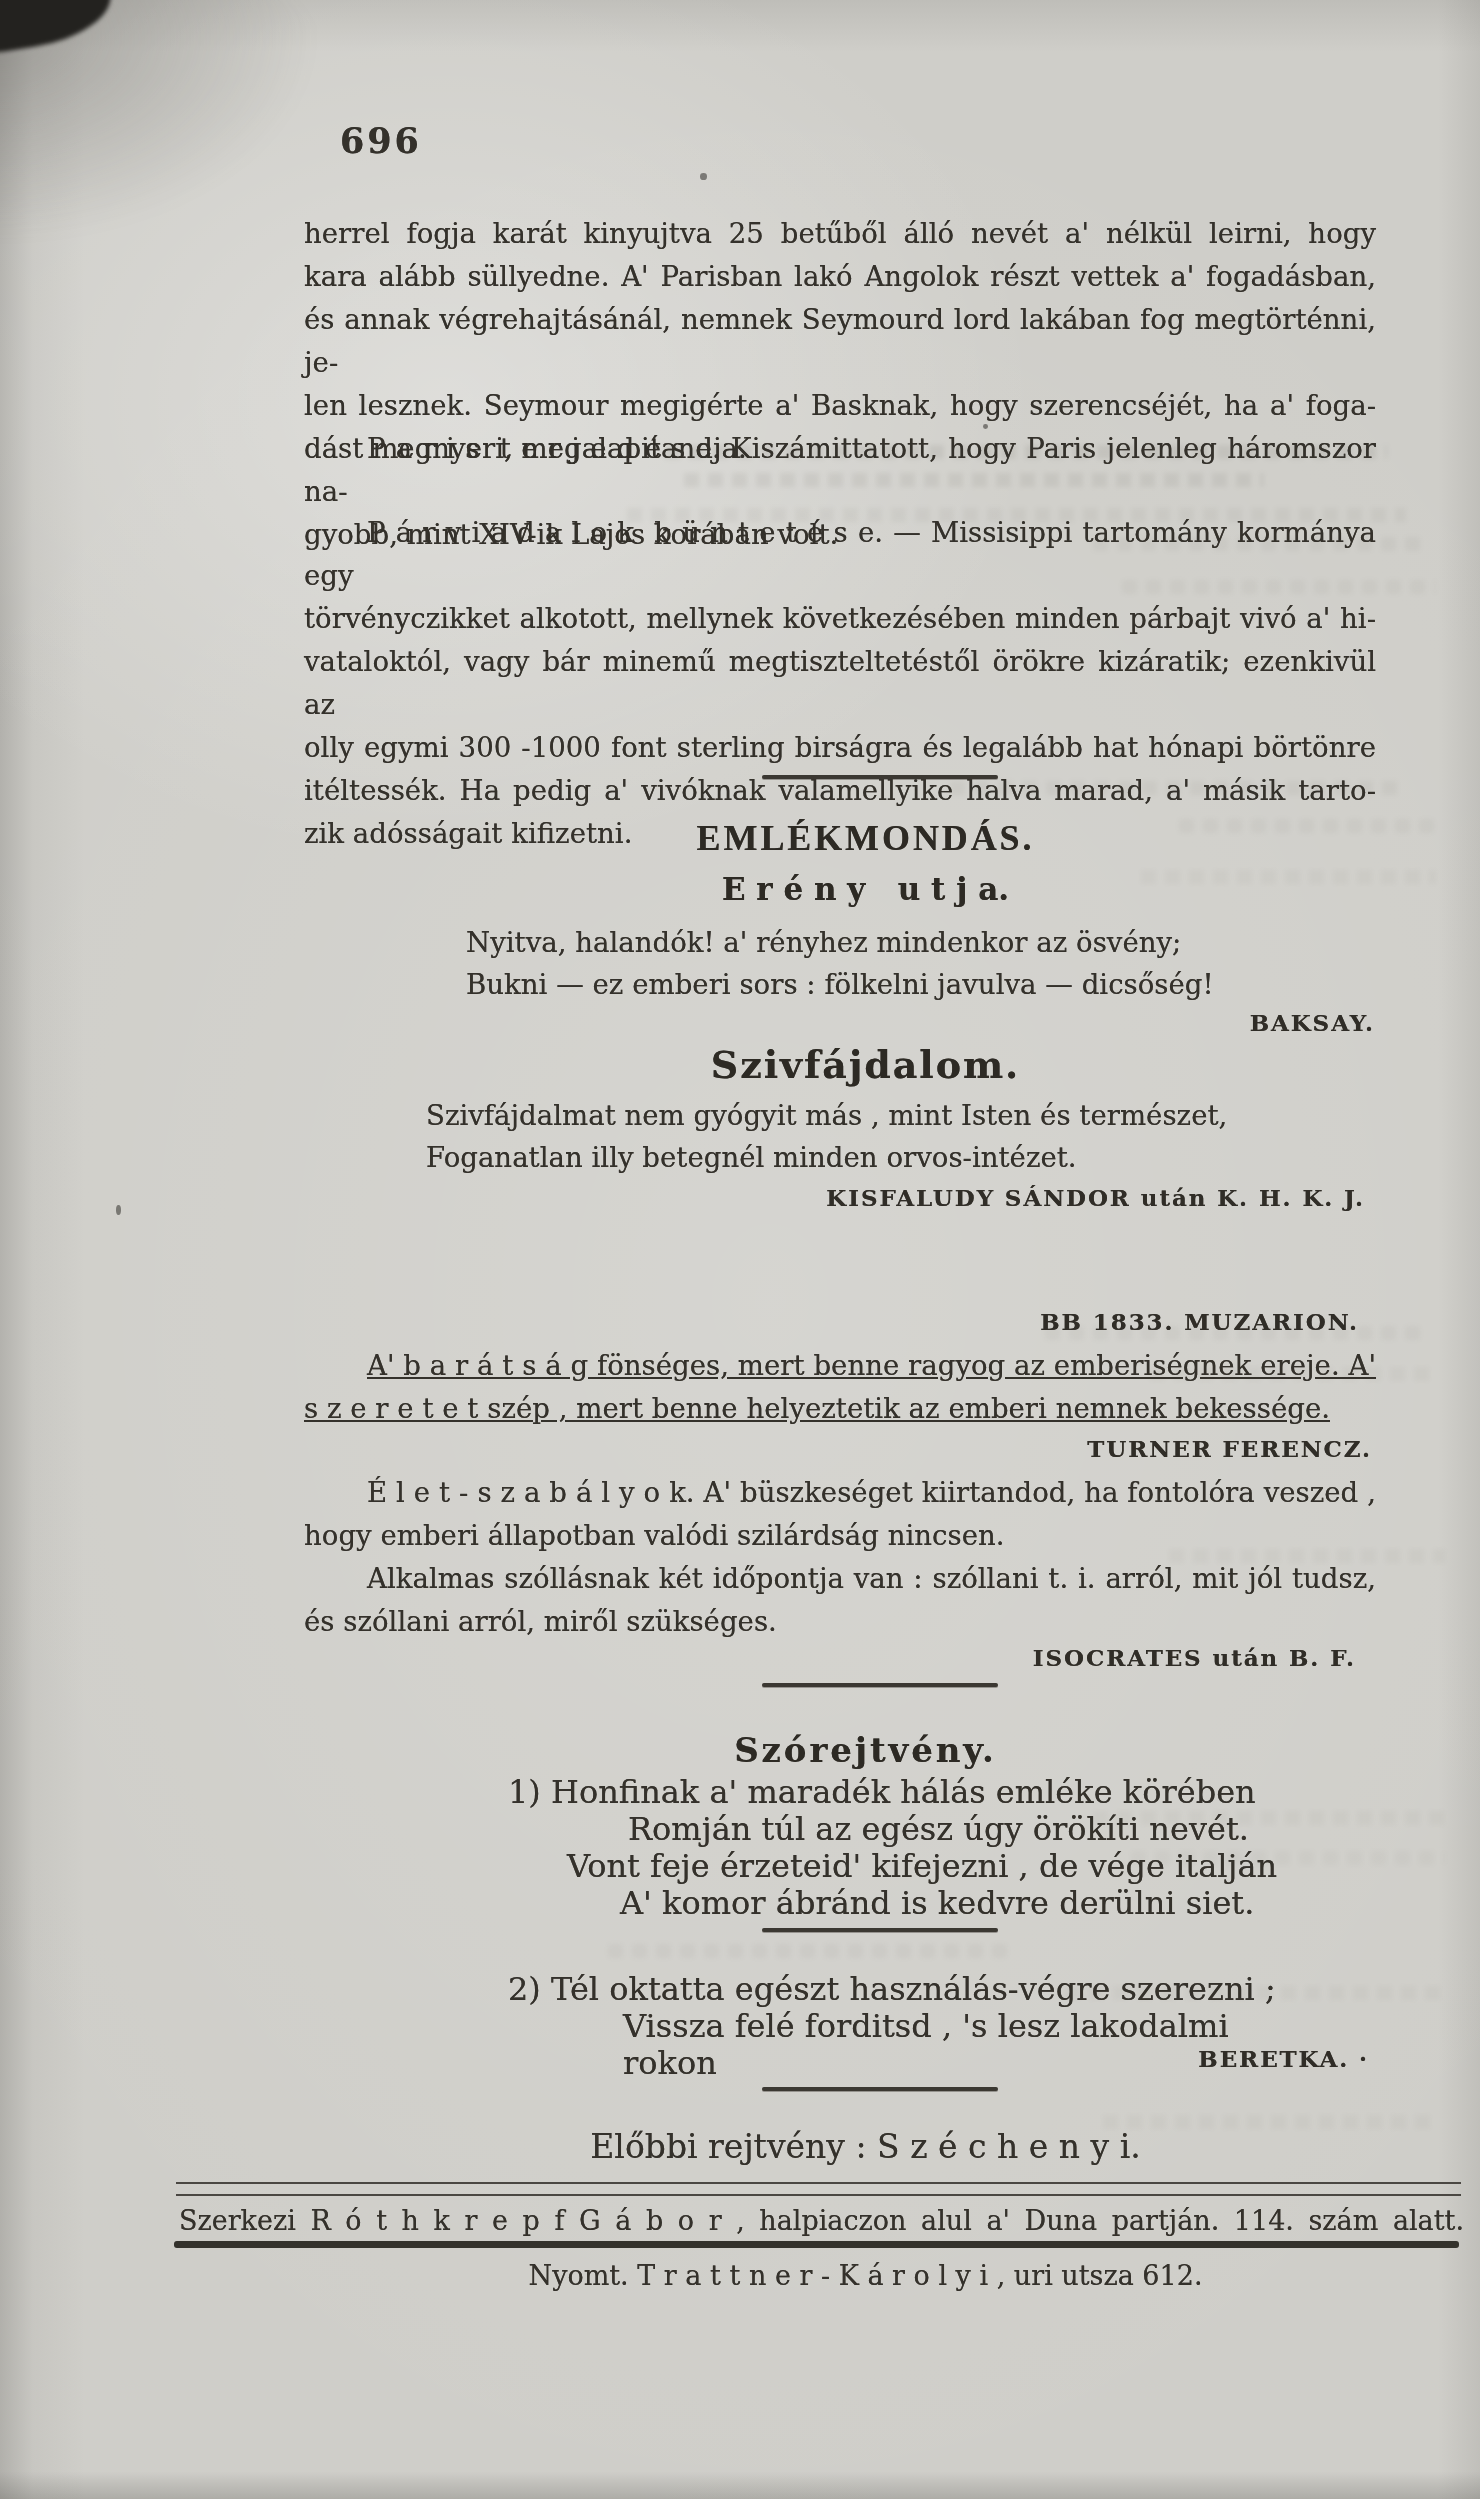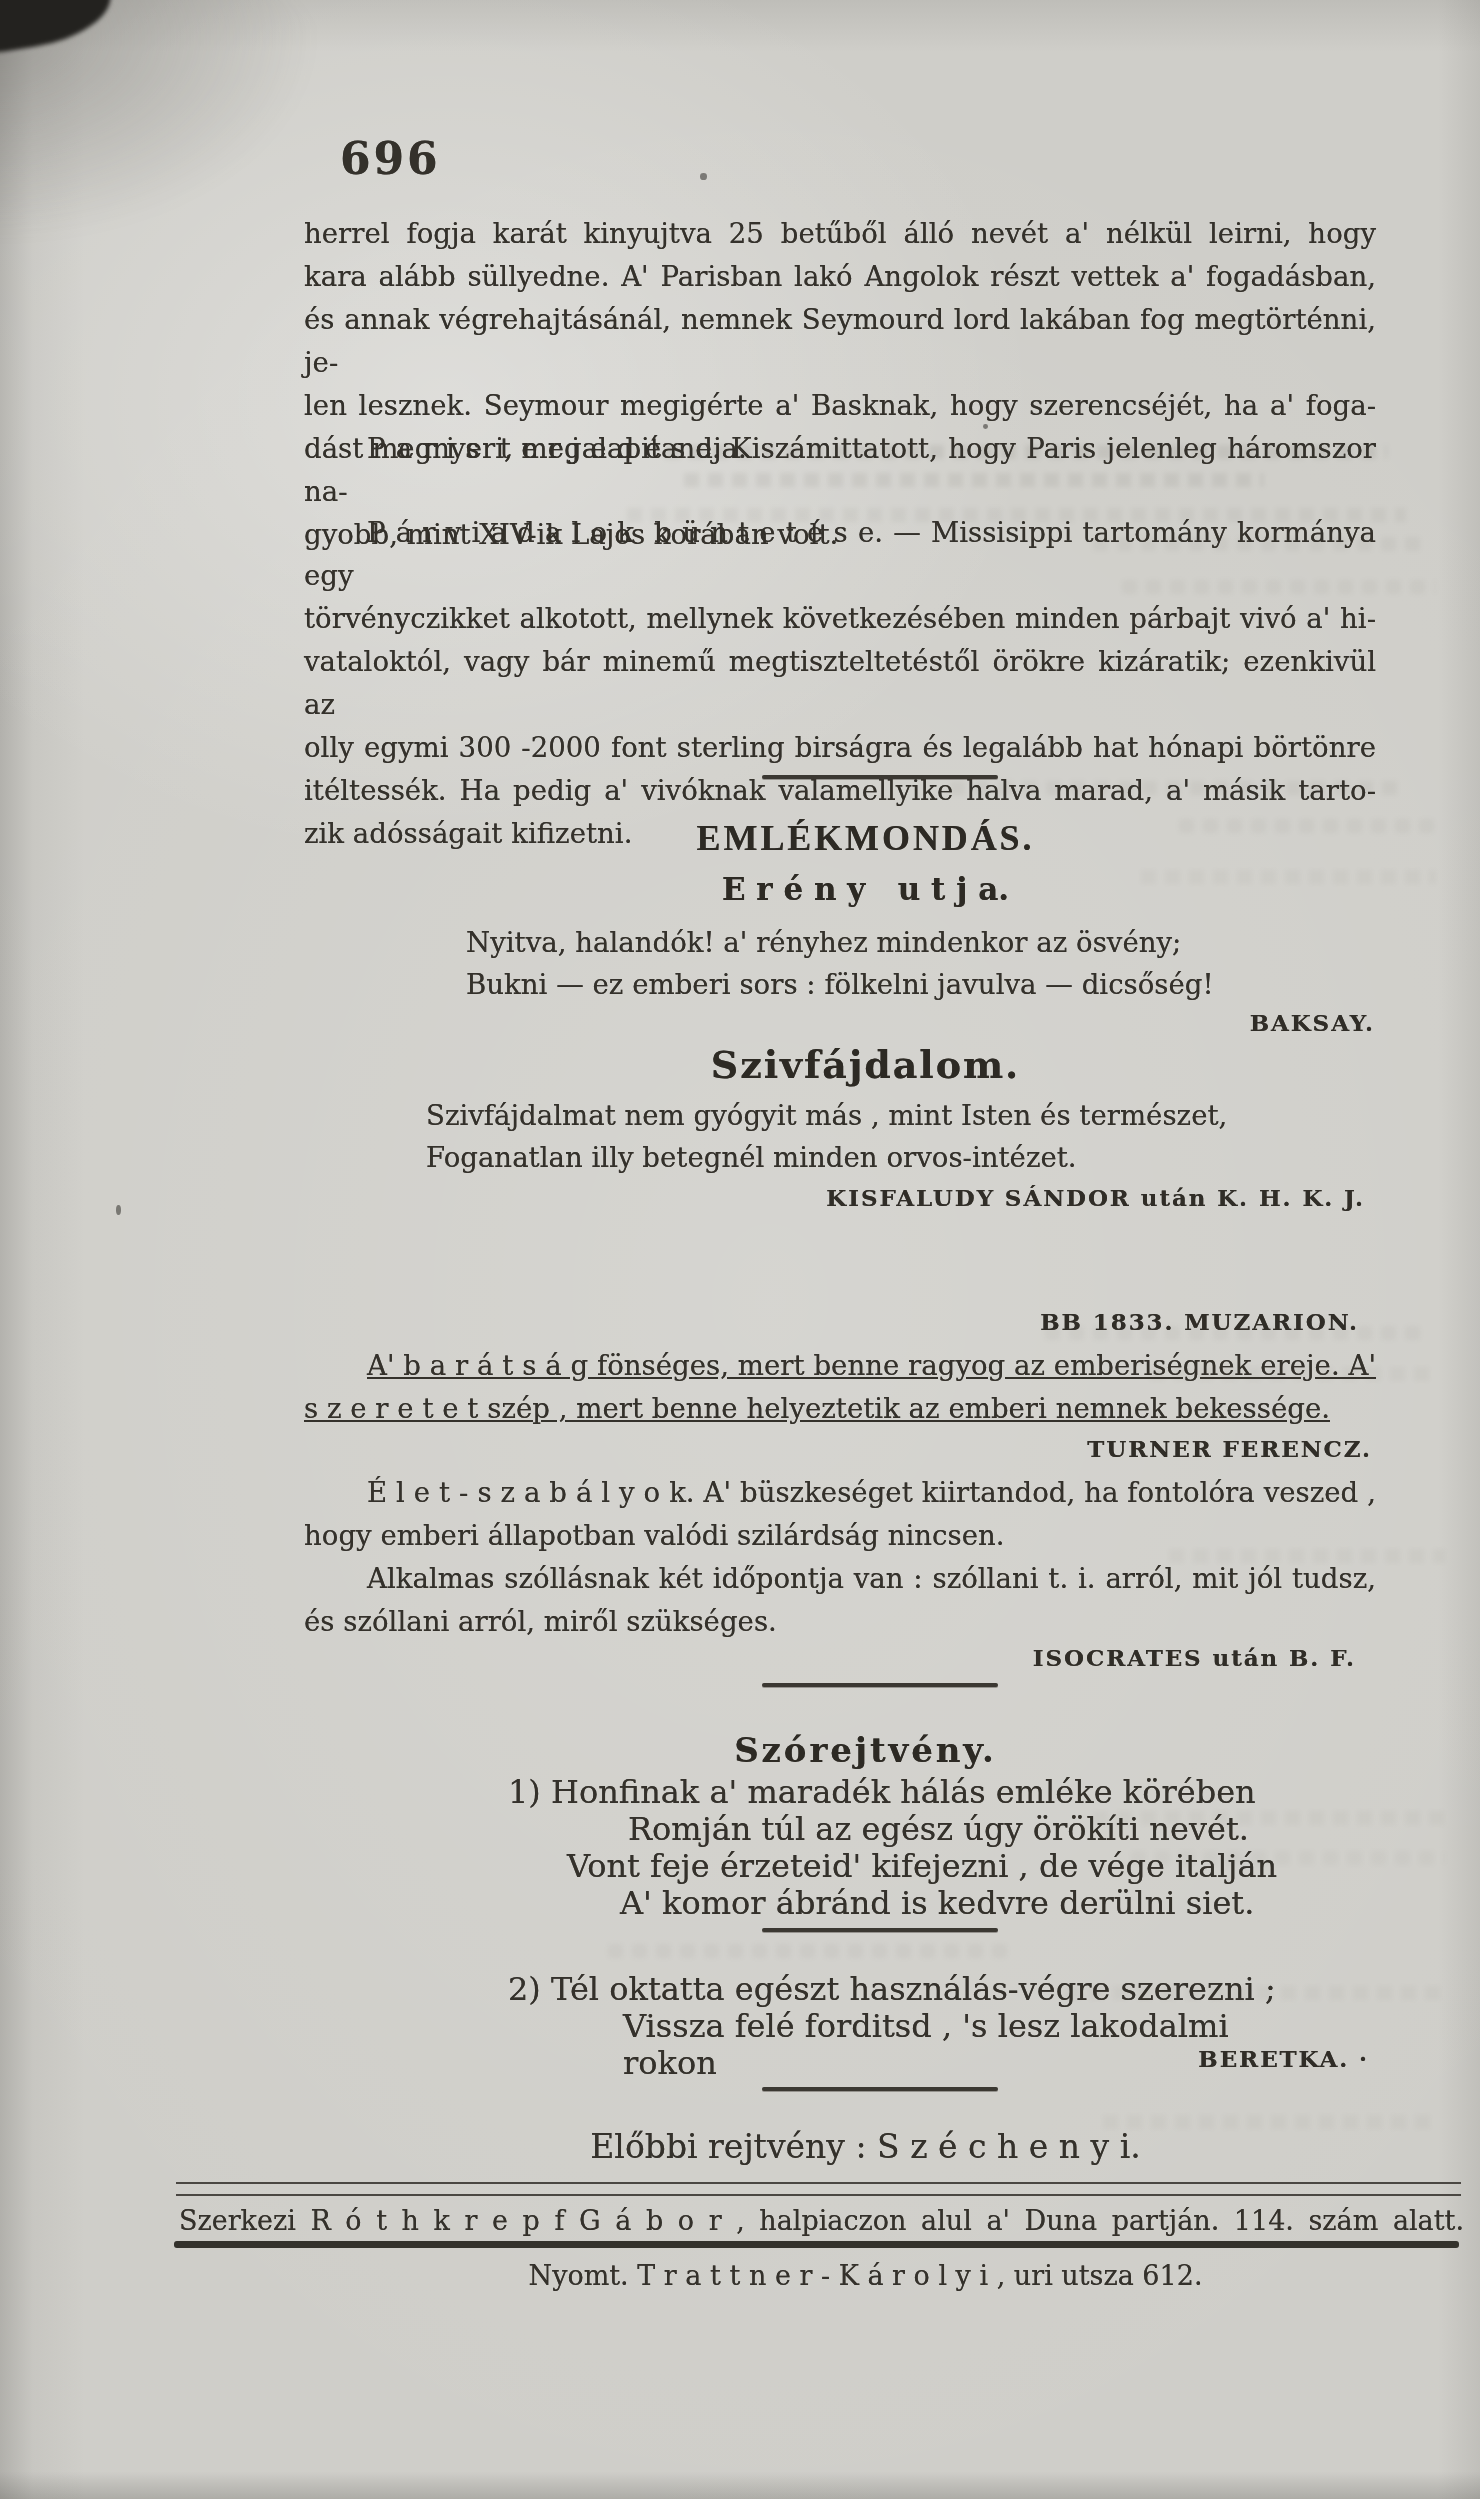--- a/index.html
+++ b/index.html
@@ -80,40 +80,40 @@
   <div class="abs ghost" style="left:1141px;top:870px;width:295px;opacity:.08;"></div>
   <div class="abs ghost" style="left:1045px;top:1326px;width:380px;opacity:.09;"></div>
   <div class="abs ghost" style="left:1150px;top:1367px;width:285px;opacity:.08;"></div>
   <div class="abs ghost" style="left:1169px;top:1549px;width:276px;opacity:.08;"></div>
   <div class="abs ghost" style="left:1093px;top:1811px;width:352px;opacity:.08;"></div>
   <div class="abs ghost" style="left:1131px;top:1851px;width:314px;opacity:.07;"></div>
   <div class="abs ghost" style="left:608px;top:1944px;width:399px;opacity:.09;"></div>
   <div class="abs ghost" style="left:1065px;top:1986px;width:380px;opacity:.08;"></div>
   <div class="abs ghost" style="left:1103px;top:2115px;width:333px;opacity:.08;"></div>
 
-  <div class="abs ink" style="left:340px;top:120px;font-size:44px;font-weight:bold;letter-spacing:2.9px;margin-top:13px;">696</div>
+  <div class="abs ink" style="left:340px;top:120px;font-size:35px;font-weight:bold;letter-spacing:2.9px;">696</div>
 
   <div class="abs para ink" style="top:212px;">
       <div class="tline">herrel fogja karát kinyujtva 25 betűből álló nevét a' nélkül leirni, hogy</div>
       <div class="tline">kara alább süllyedne. A' Parisban lakó Angolok részt vettek a' fogadásban,</div>
       <div class="tline">és annak végrehajtásánál, nemnek Seymourd lord lakában fog megtörténni, je-</div>
       <div class="tline">len lesznek. Seymour megigérte a' Basknak, hogy szerencséjét, ha a' foga-</div>
       <div class="tline">dást megnyeri, megalapitandja.</div>
     </div>
 
   <div class="abs para indent ink" style="top:427px;">
       <div class="tline">P&nbsp;a&nbsp;r&nbsp;i&nbsp;s&nbsp;&nbsp;t&nbsp;e&nbsp;r&nbsp;j&nbsp;e&nbsp;d&nbsp;é&nbsp;s&nbsp;e. Kiszámittatott, hogy Paris jelenleg háromszor na-</div>
       <div class="tline">gyobb, mint XIV-ik Lajos korában volt.</div>
     </div>
 
   <div class="abs para indent ink" style="top:511px;">
       <div class="tline">P&nbsp;á&nbsp;r&nbsp;v&nbsp;i&nbsp;a&nbsp;d&nbsp;a&nbsp;l&nbsp;o&nbsp;k&nbsp;&nbsp;b&nbsp;ü&nbsp;n&nbsp;t&nbsp;e&nbsp;t&nbsp;é&nbsp;s&nbsp;e. — Missisippi tartomány kormánya egy</div>
       <div class="tline">törvényczikket alkotott, mellynek következésében minden párbajt vivó a' hi-</div>
       <div class="tline">vataloktól, vagy bár minemű megtiszteltetéstől örökre kizáratik; ezenkivül az</div>
-      <div class="tline">olly egymi 300 -2000 font sterling birságra és legalább hat hónapi börtönre</div>
+      <div class="tline">olly egymi 300 -1000 font sterling birságra és legalább hat hónapi börtönre</div>
       <div class="tline">itéltessék. Ha pedig a' vivóknak valamellyike halva marad, a' másik tarto-</div>
       <div class="tline">zik adósságait kifizetni.</div>
     </div>
 
   <div class="abs rule" style="top:775px;"></div>
 
   <div class="abs center-col h-main ink" style="top:817px;">EMLÉKMONDÁS.</div>
   <div class="abs center-col h-sub ink" style="top:871px;">E&nbsp;r&nbsp;é&nbsp;n&nbsp;y&nbsp;&nbsp;&nbsp;u&nbsp;t&nbsp;j&nbsp;a.</div>
 
   <div class="abs poem ink" style="left:466px;top:922px;">

